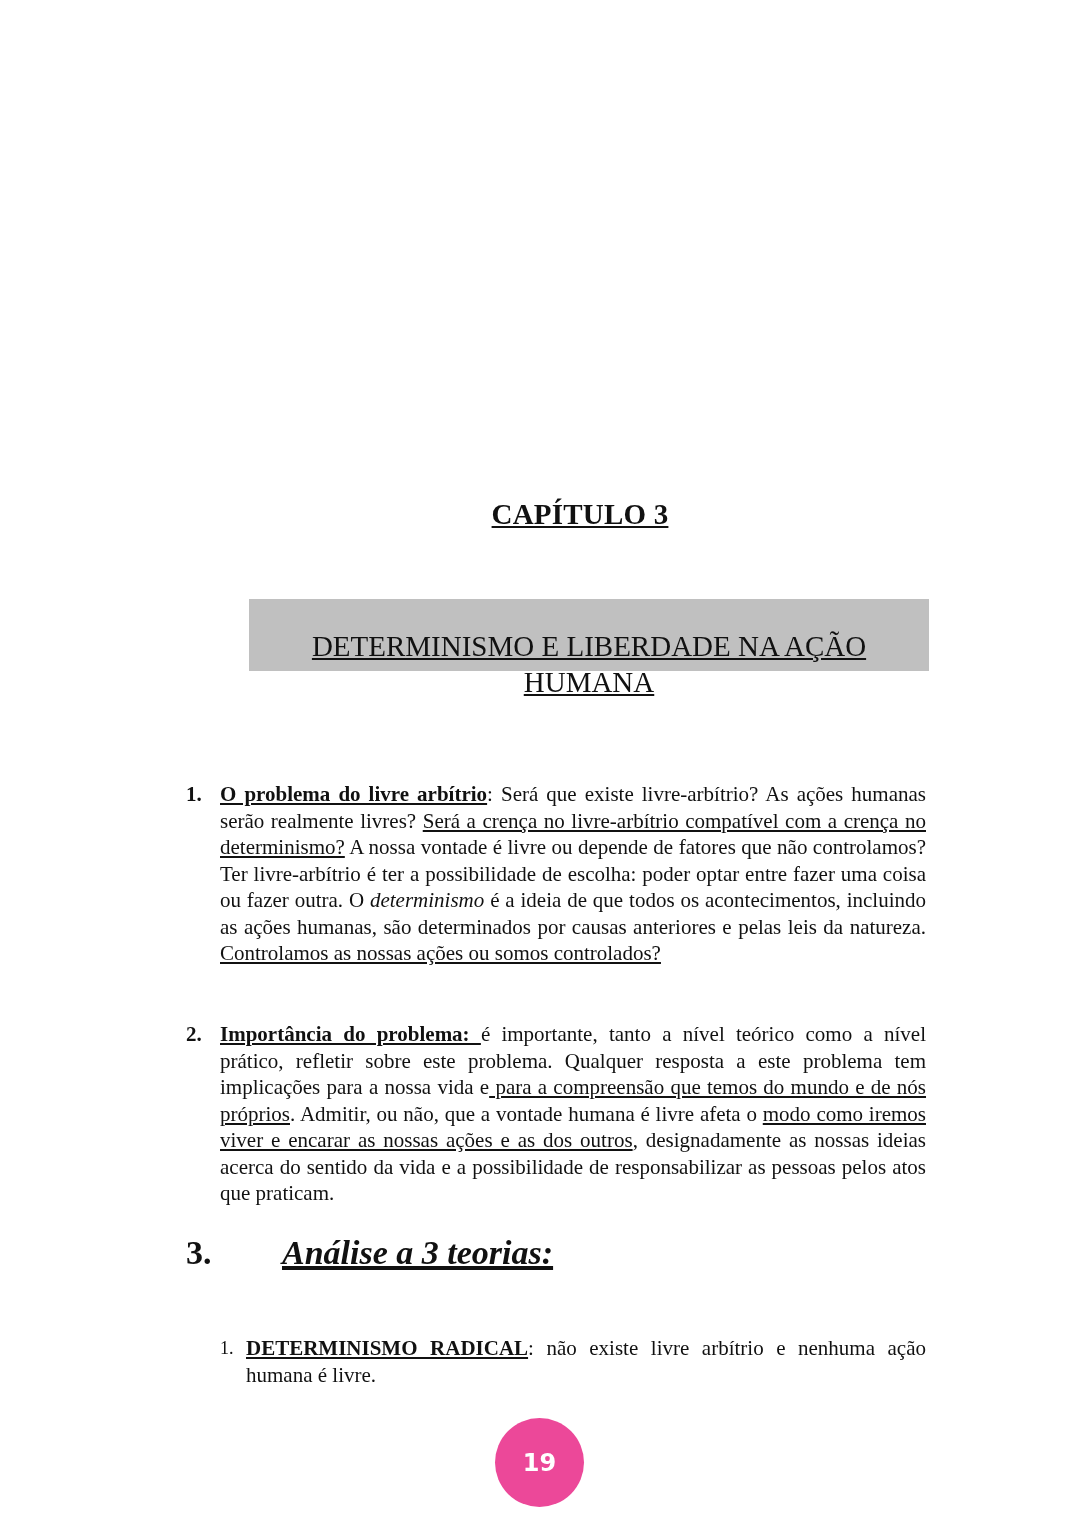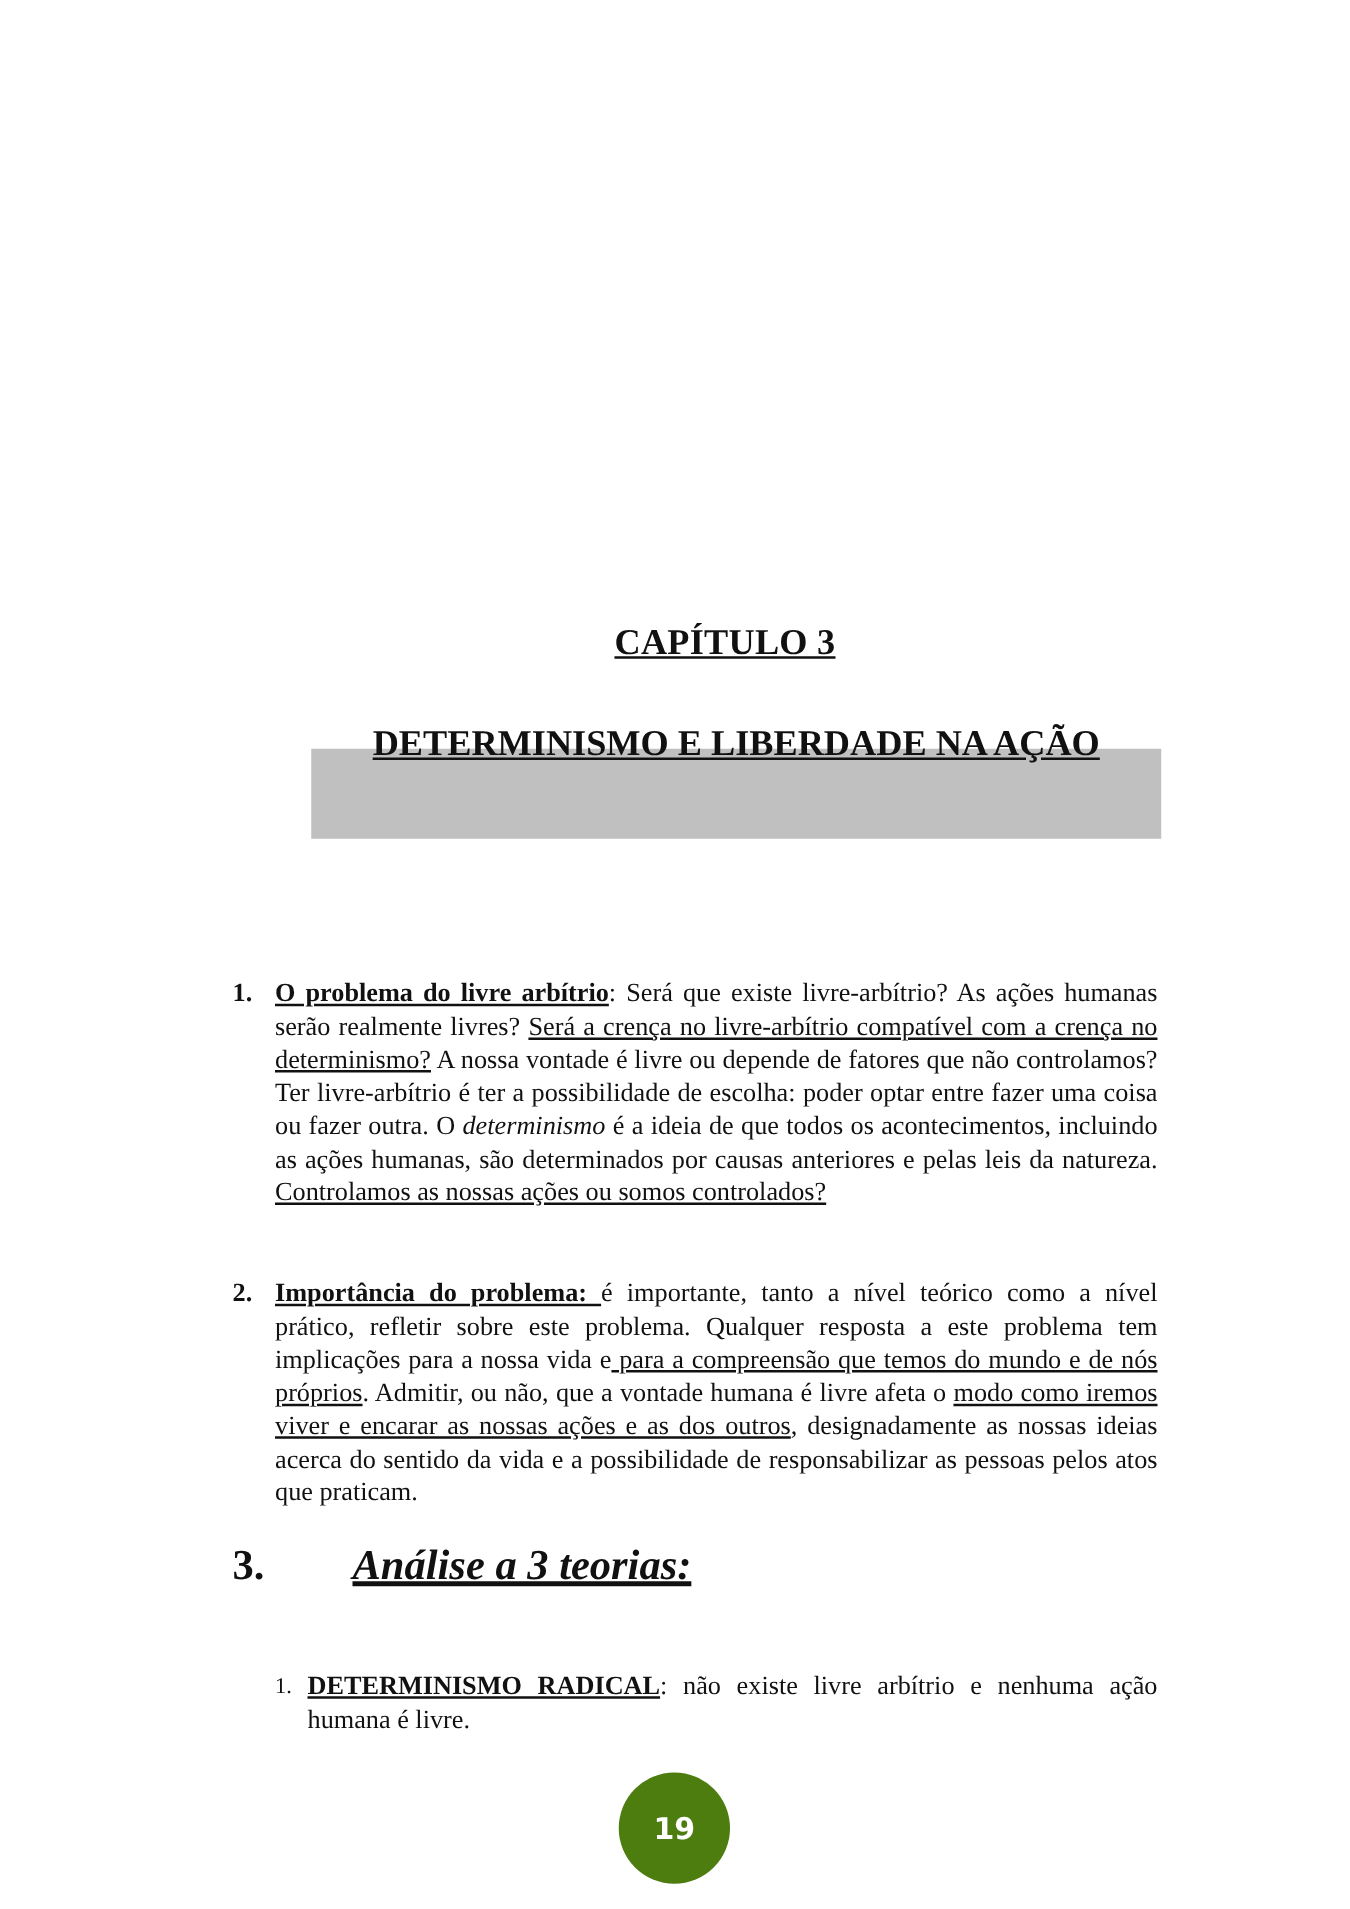--- a/index.html
+++ b/index.html
@@ -3,22 +3,22 @@
 <meta charset="utf-8">
 <style>
   html, body { margin: 0; padding: 0; background: #ffffff; }
   body { width: 1080px; height: 1527px; position: relative; overflow: hidden;
          font-family: "Liberation Serif", "DejaVu Serif", serif; color: #111; }
   .chapter-title { position: absolute; top: 498px; left: 0; width: 1080px; text-align: center;
          padding-left: 80px; box-sizing: border-box;
          font-weight: bold; font-size: 29px; text-decoration: underline; letter-spacing: 0.2px; }
   .title-box { position: absolute; top: 599px; left: 249px; width: 680px; height: 72px;
          background: #c0c0c0; }
-  .title-text { position: absolute; top: 577px; left: 249px; width: 680px; text-align: center;
-         font-weight: bold; font-size: 29px; line-height: 36px; text-decoration: underline;
+  .title-text { position: absolute; top: 628px; left: 249px; width: 680px; text-align: center;
+         font-weight: normal; font-size: 29px; line-height: 36px; text-decoration: underline;
          padding-top: 0px; }
   .item { position: absolute; left: 186px; width: 740px; font-size: 21px; line-height: 26.5px;
           text-align: justify; }
   .item .num { position: absolute; left: 0; top: 0; font-weight: bold; }
   .item .body { margin-left: 34px; }
   .item .lead { font-weight: bold; text-decoration: underline; margin-top: 40px; }
   .u { text-decoration: underline; }
   .i { font-style: italic; font-family: Liberation Serif, serif; }
   .section3 { position: absolute; top: 1234px; left: 186px; font-family: Liberation Serif, serif;
          font-weight: bold; font-size: 34px; font-style: italic; }
@@ -34,20 +34,21 @@
          font-family: "DejaVu Sans", sans-serif; font-weight: bold; font-size: 24px; color: #fff; }
 </style>
 </head>
 <body>
 
 <div class="chapter-title">CAPÍTULO 3</div>
 
 <div class="title-box"></div>
 <div class="title-text">
   <div>DETERMINISMO E LIBERDADE NA AÇÃO</div>
+  <div>HUMANA</div>
 </div>
 
 <div class="item" style="top:781px;">
   <span class="num">1.</span>
   <div class="body"><span class="lead">O problema do livre arbítrio</span><span>: Será que existe livre-arbítrio? As ações humanas serão realmente livres? </span><span class="u">Será a crença no livre-arbítrio compatível com a crença no determinismo?</span><span> A nossa vontade é livre ou depende de fatores que não controlamos? Ter livre-arbítrio é ter a possibilidade de escolha: poder optar entre fazer uma coisa ou fazer outra. O </span><span class="i">determinismo</span><span> é a ideia de que todos os acontecimentos, incluindo as ações humanas, são determinados por causas anteriores e pelas leis da natureza. </span><span class="u">Controlamos as nossas ações ou somos controlados?</span></div>
 </div>
 
 <div class="item" style="top:1021px;">
   <span class="num">2.</span>
   <div class="body"><span class="lead">Importância do problema: </span><span>é importante, tanto a nível teórico como a nível prático, refletir sobre este problema. Qualquer resposta a este problema tem implicações para a nossa vida e</span><span class="u"> para a compreensão que temos do mundo e de nós próprios</span><span>. Admitir, ou não, que a vontade humana é livre afeta o </span><span class="u">modo como iremos viver e encarar as nossas ações e as dos outros</span><span>, designadamente as nossas ideias acerca do sentido da vida e a possibilidade de responsabilizar as pessoas pelos atos que praticam.</span></div>
@@ -55,15 +56,15 @@
 
 <div class="section3">
   <span class="num">3.</span><span class="label">Análise a 3 teorias:</span>
 </div>
 
 <div class="sub-item">
   <span class="num">1.</span>
   <div class="body"><span class="lead">DETERMINISMO RADICAL</span><span>: não existe livre arbítrio e nenhuma ação humana é livre.</span></div>
 </div>
 
-<div class="page-badge" style="background:#4d7c0f;">
+<div class="page-badge" style="background:#ec4899;">
   <span>19</span>
 </div>
 
 </body></html>

